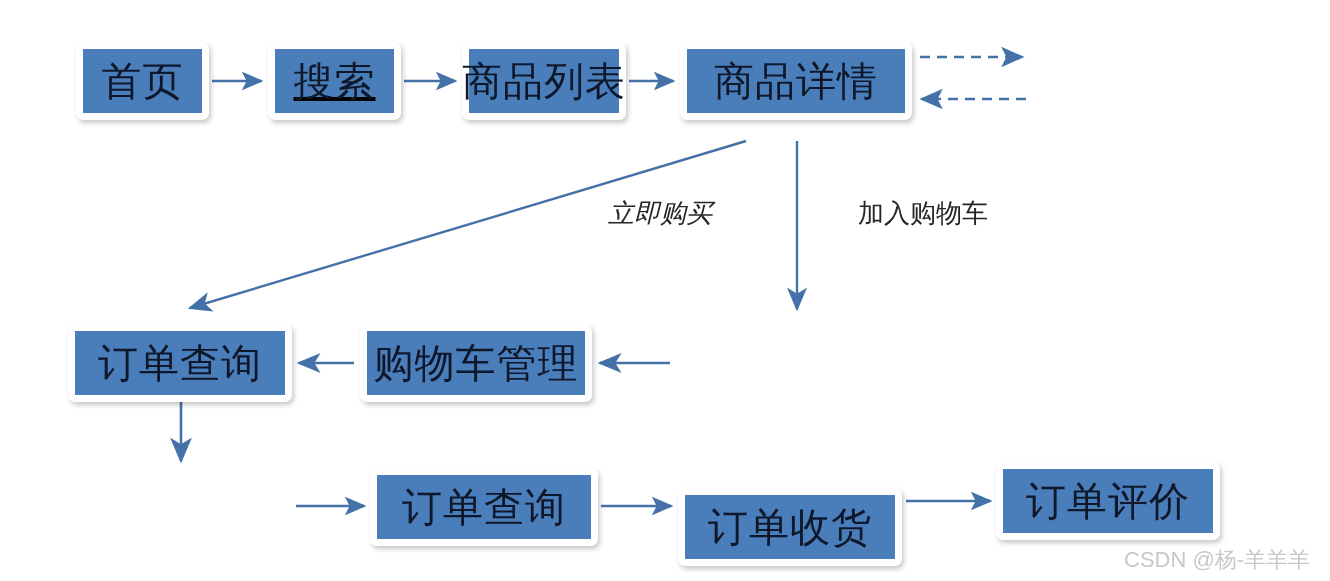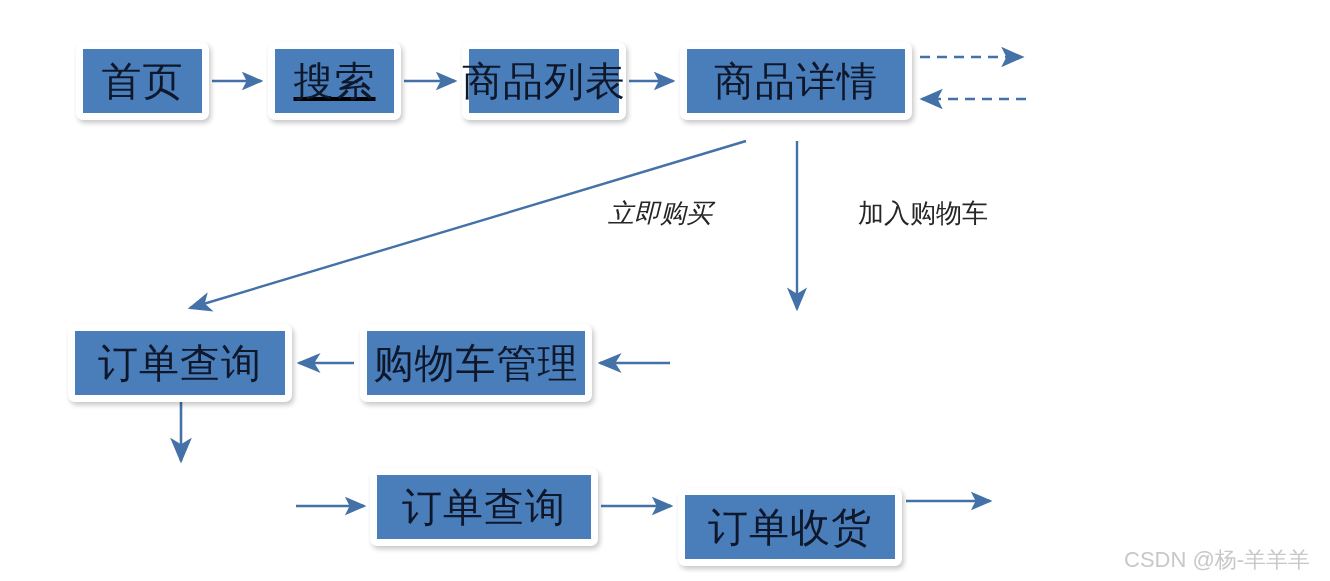--- a/index.html
+++ b/index.html
@@ -175,16 +175,21 @@
       <span class="node-label">订单查询</span>
     </div>
   </div>
 
   <div class="node" style="left:678px; top:488px; width:224px; height:78px;">
     <div class="node-inner">
       <span class="node-label">订单收货</span>
     </div>
   </div>
 
+  <div class="node" style="left:996px; top:462px; width:224px; height:78px;">
+    <div class="node-inner">
+      <span class="node-label">订单评价</span>
+    </div>
+  </div>
 
   <div class="watermark" style="left:1124px; top:549px;">CSDN @杨-羊羊羊</div>
 
 </div>
 
 </body></html>

